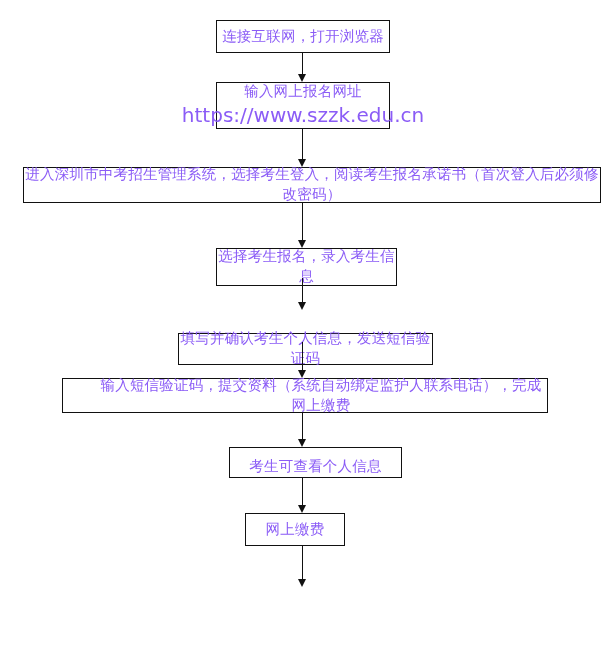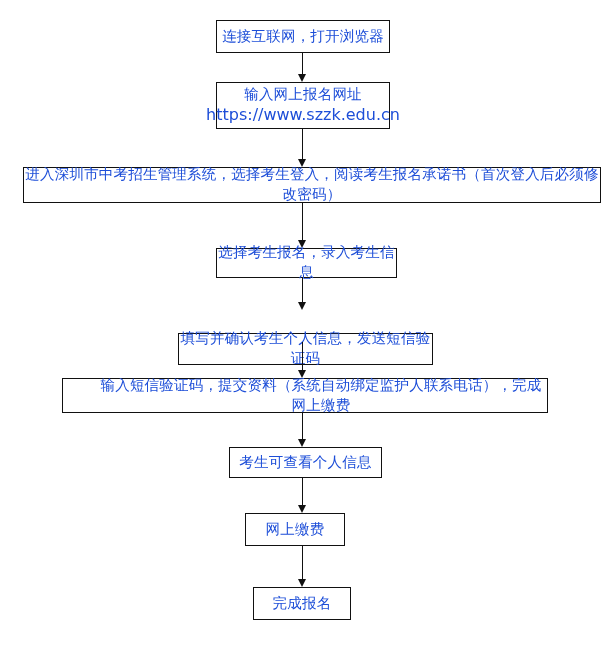--- a/index.html
+++ b/index.html
@@ -25,49 +25,49 @@
     border: 1.6px solid #111111;
     background: #ffffff;
     display: flex;
     flex-direction: column;
     align-items: center;
     justify-content: center;
     text-align: center;
     line-height: 1.35;
     font-size: 14.5px;
     letter-spacing: 0.2px;
-    color: #1d4ed8;
+    color: #8b5cf6;
   }
   .node .line2 {
     font-family: "DejaVu Sans", "Liberation Sans", sans-serif;
-    font-size: 16px;
+    font-size: 20px;
     letter-spacing: 0px;
   }
   .connector {
     position: absolute;
     width: 0;
     border-left: 1.6px solid #111111;
   }
   .arrowhead {
     position: absolute;
     width: 0;
     height: 0;
     border-left: 4.5px solid transparent;
     border-right: 4.5px solid transparent;
     border-top: 8px solid #111111;
   }
 
   
   #n0 { left: 216px; top: 20px;  width: 174px; height: 33px; }
   #n1 { left: 216px; top: 82px;  width: 174px; height: 47px; }
   #n2 { left: 15px;  top: 167px; width: 578px; height: 36px; margin-left: 8px; }
-  #n3 { left: 216px; top: 248px; width: 181px; height: 30px; }
+  #n3 { left: 216px; top: 248px; width: 181px; height: 38px; }
   #n4 { left: 178px; top: 310px; width: 255px; height: 32px; margin-top: 23px; }
   #n5 { left: 62px;  top: 378px; width: 486px; height: 35px; padding-left: 32px; }
-  #n6 { left: 229px; top: 447px; width: 153px; height: 31px; }
+  #n6 { left: 229px; top: 447px; width: 173px; height: 31px; justify-content: flex-end; }
   #n7 { left: 245px; top: 513px; width: 100px; height: 33px; }
   #n8 { left: 253px; top: 587px; width: 98px;  height: 33px; }
 
   
   #c0 { left: 302px; top: 53px;  height: 21px; }
   #c1 { left: 302px; top: 129px; height: 30px; }
   #c2 { left: 302px; top: 203px; height: 37px; }
   #c3 { left: 302px; top: 278px; height: 24px; }
   #c4 { left: 302px; top: 342px; height: 28px; }
   #c5 { left: 302px; top: 413px; height: 26px; }
@@ -131,17 +131,14 @@
   </div>
   <div class="connector" id="c6"></div>
   <div class="arrowhead" id="a6"></div>
 
   <div class="node" id="n7">
     <span>网上缴费</span>
   </div>
   <div class="connector" id="c7"></div>
   <div class="arrowhead" id="a7"></div>
 
-  <div class="node" id="n8">
-    <span>完成报名</span>
-  </div>
 
 </div>
 
 </body></html>

